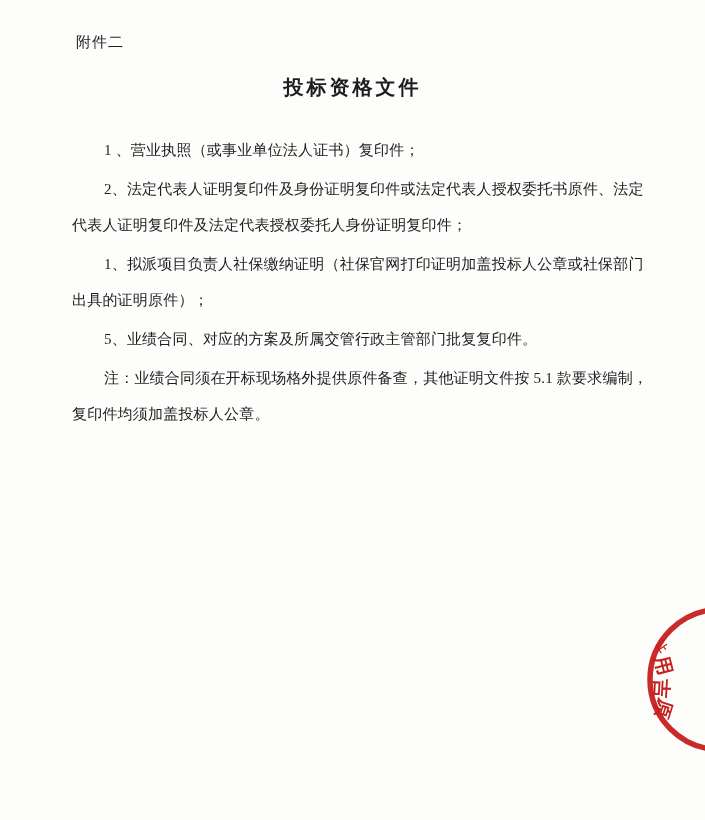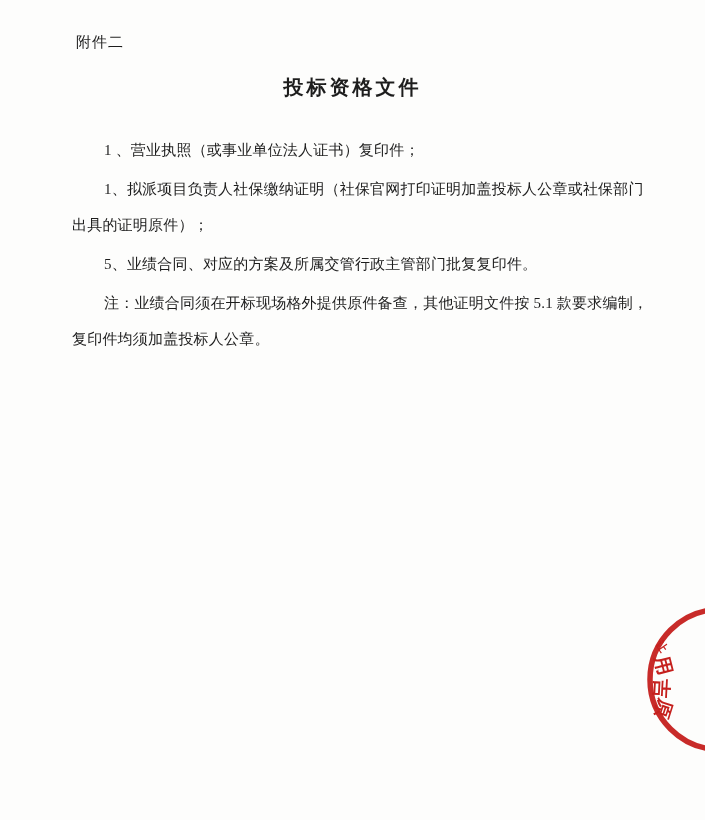--- a/index.html
+++ b/index.html
@@ -69,20 +69,21 @@
 <body>
 
 <div class="page">
 
   <div class="attachment-label">附件二</div>
 
   <h1 class="doc-title">投标资格文件</h1>
 
   <div class="doc-body">
     <p>1 、营业执照（或事业单位法人证书）复印件；</p>
+    <p>2、法定代表人证明复印件及身份证明复印件或法定代表人授权委托书原件、法定代表人证明复印件及法定代表授权委托人身份证明复印件；</p>
     <p>1、拟派项目负责人社保缴纳证明（社保官网打印证明加盖投标人公章或社保部门出具的证明原件）；</p>
     <p>5、业绩合同、对应的方案及所属交管行政主管部门批复复印件。</p>
     <p>注：业绩合同须在开标现场格外提供原件备查，其他证明文件按 5.1 款要求编制，复印件均须加盖投标人公章。</p>
   </div>
 
   <div class="seal">
     <svg width="200" height="220" viewBox="0 0 200 220">
       <circle cx="115" cy="89.5" r="70" fill="none" stroke-width="5.5" stroke-opacity="0.95" stroke="#c5201d"></circle>
     </svg>
     <span class="seal-char c0" style="color: rgb(197, 32, 29);">让</span>

